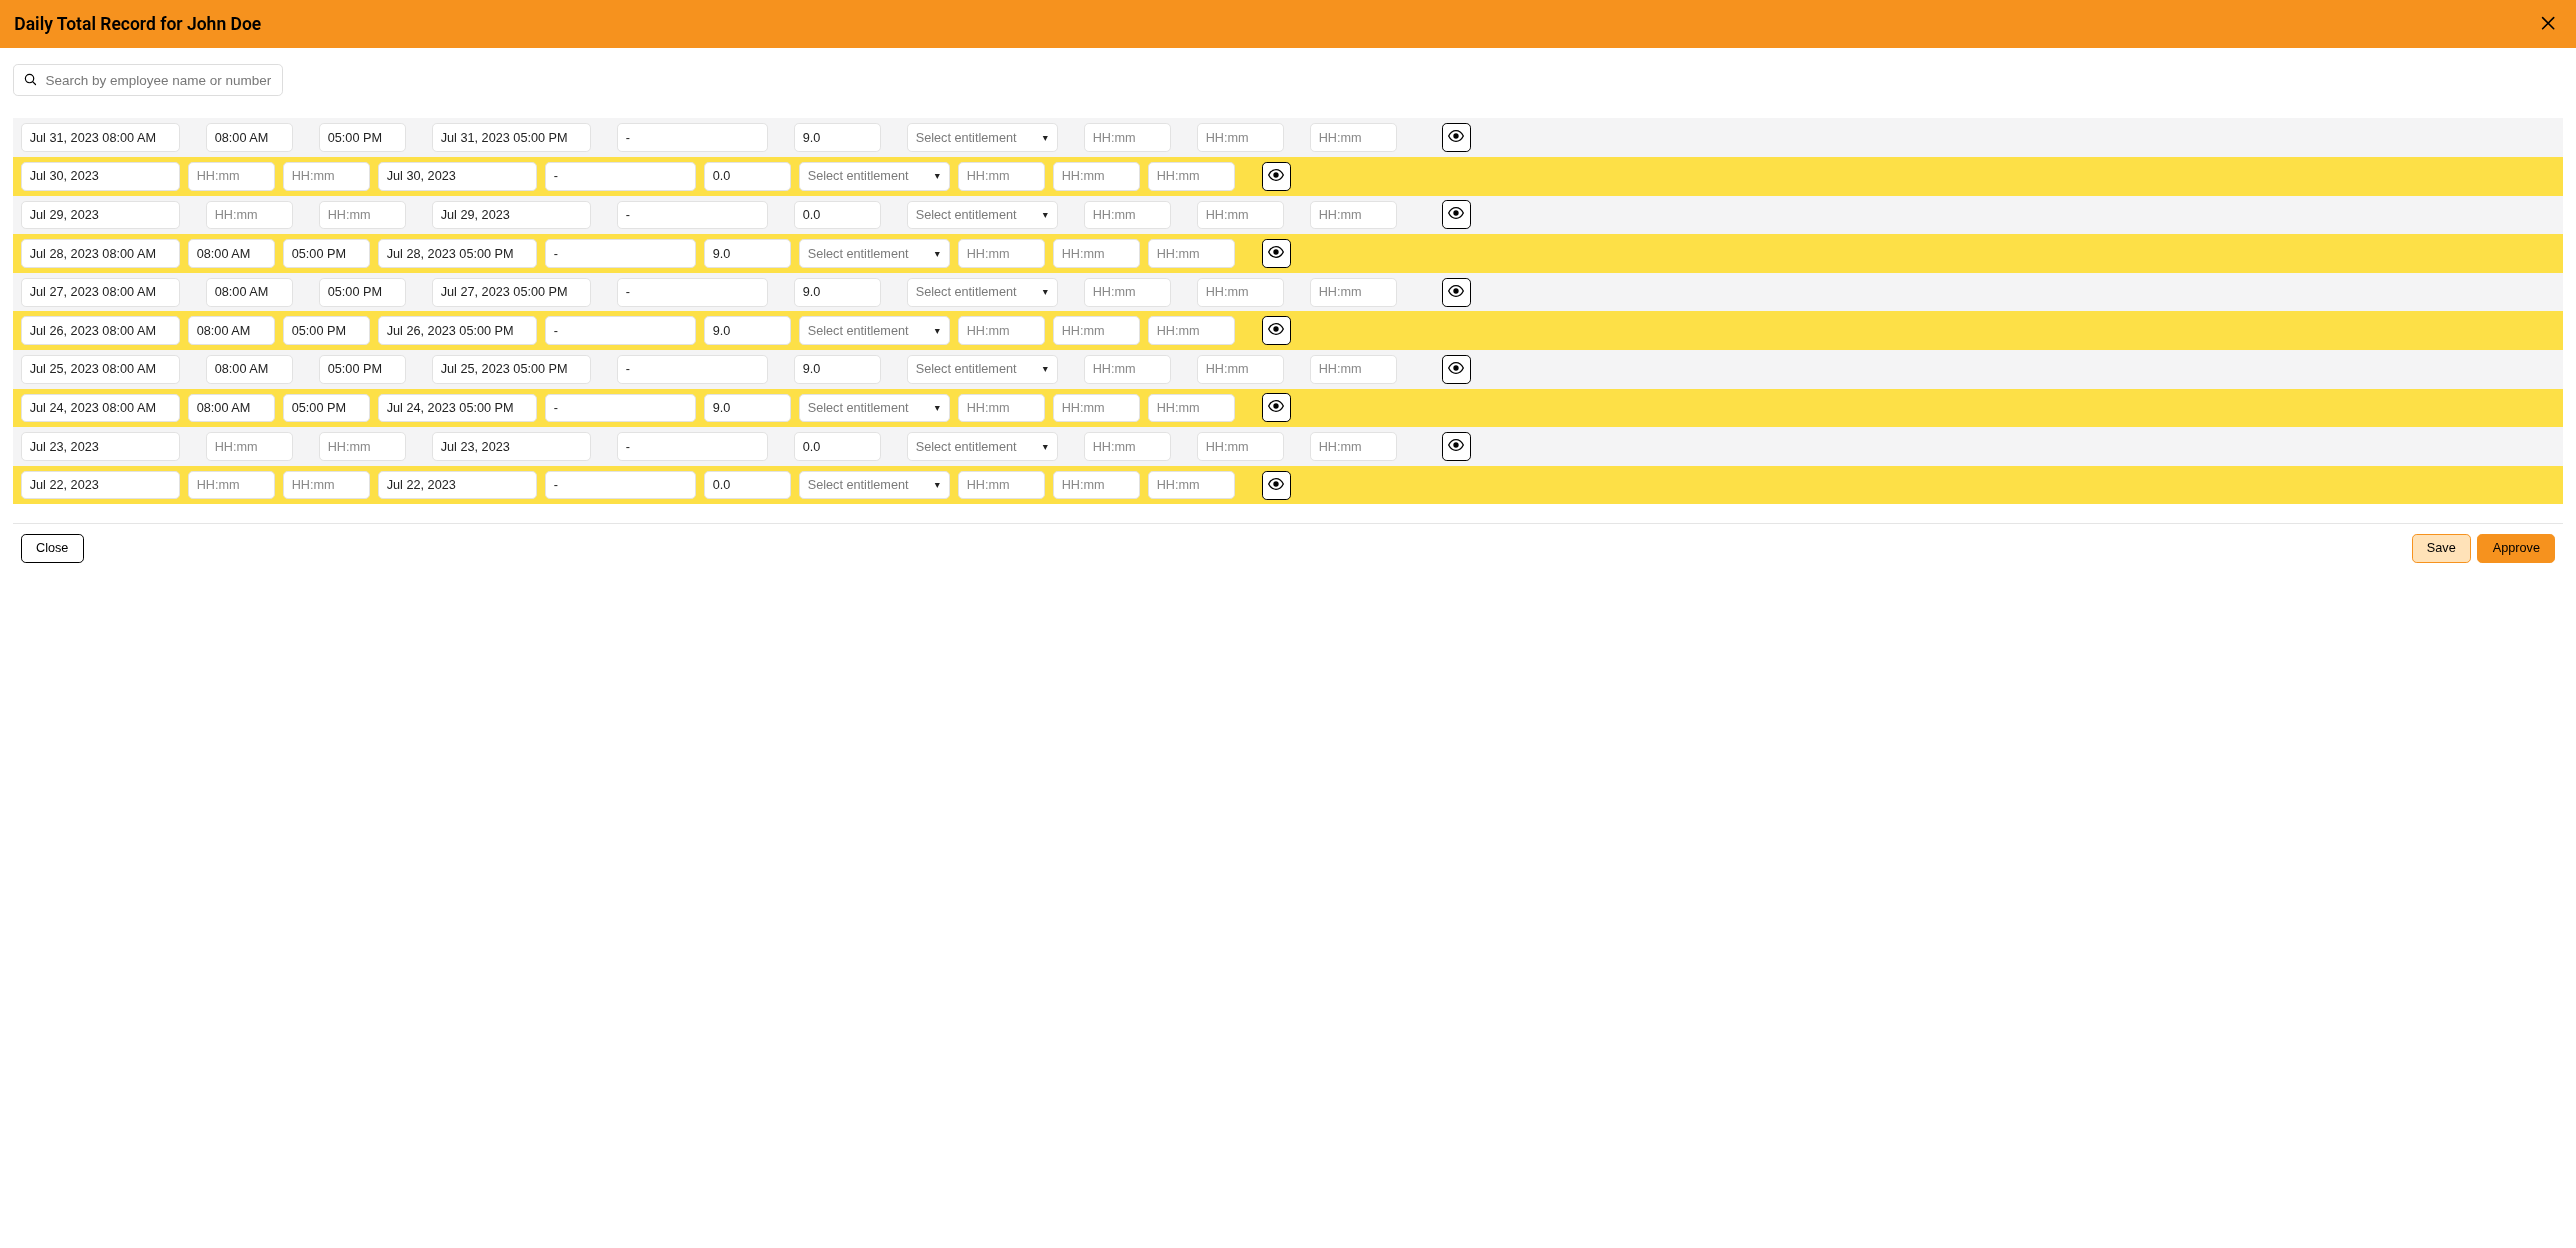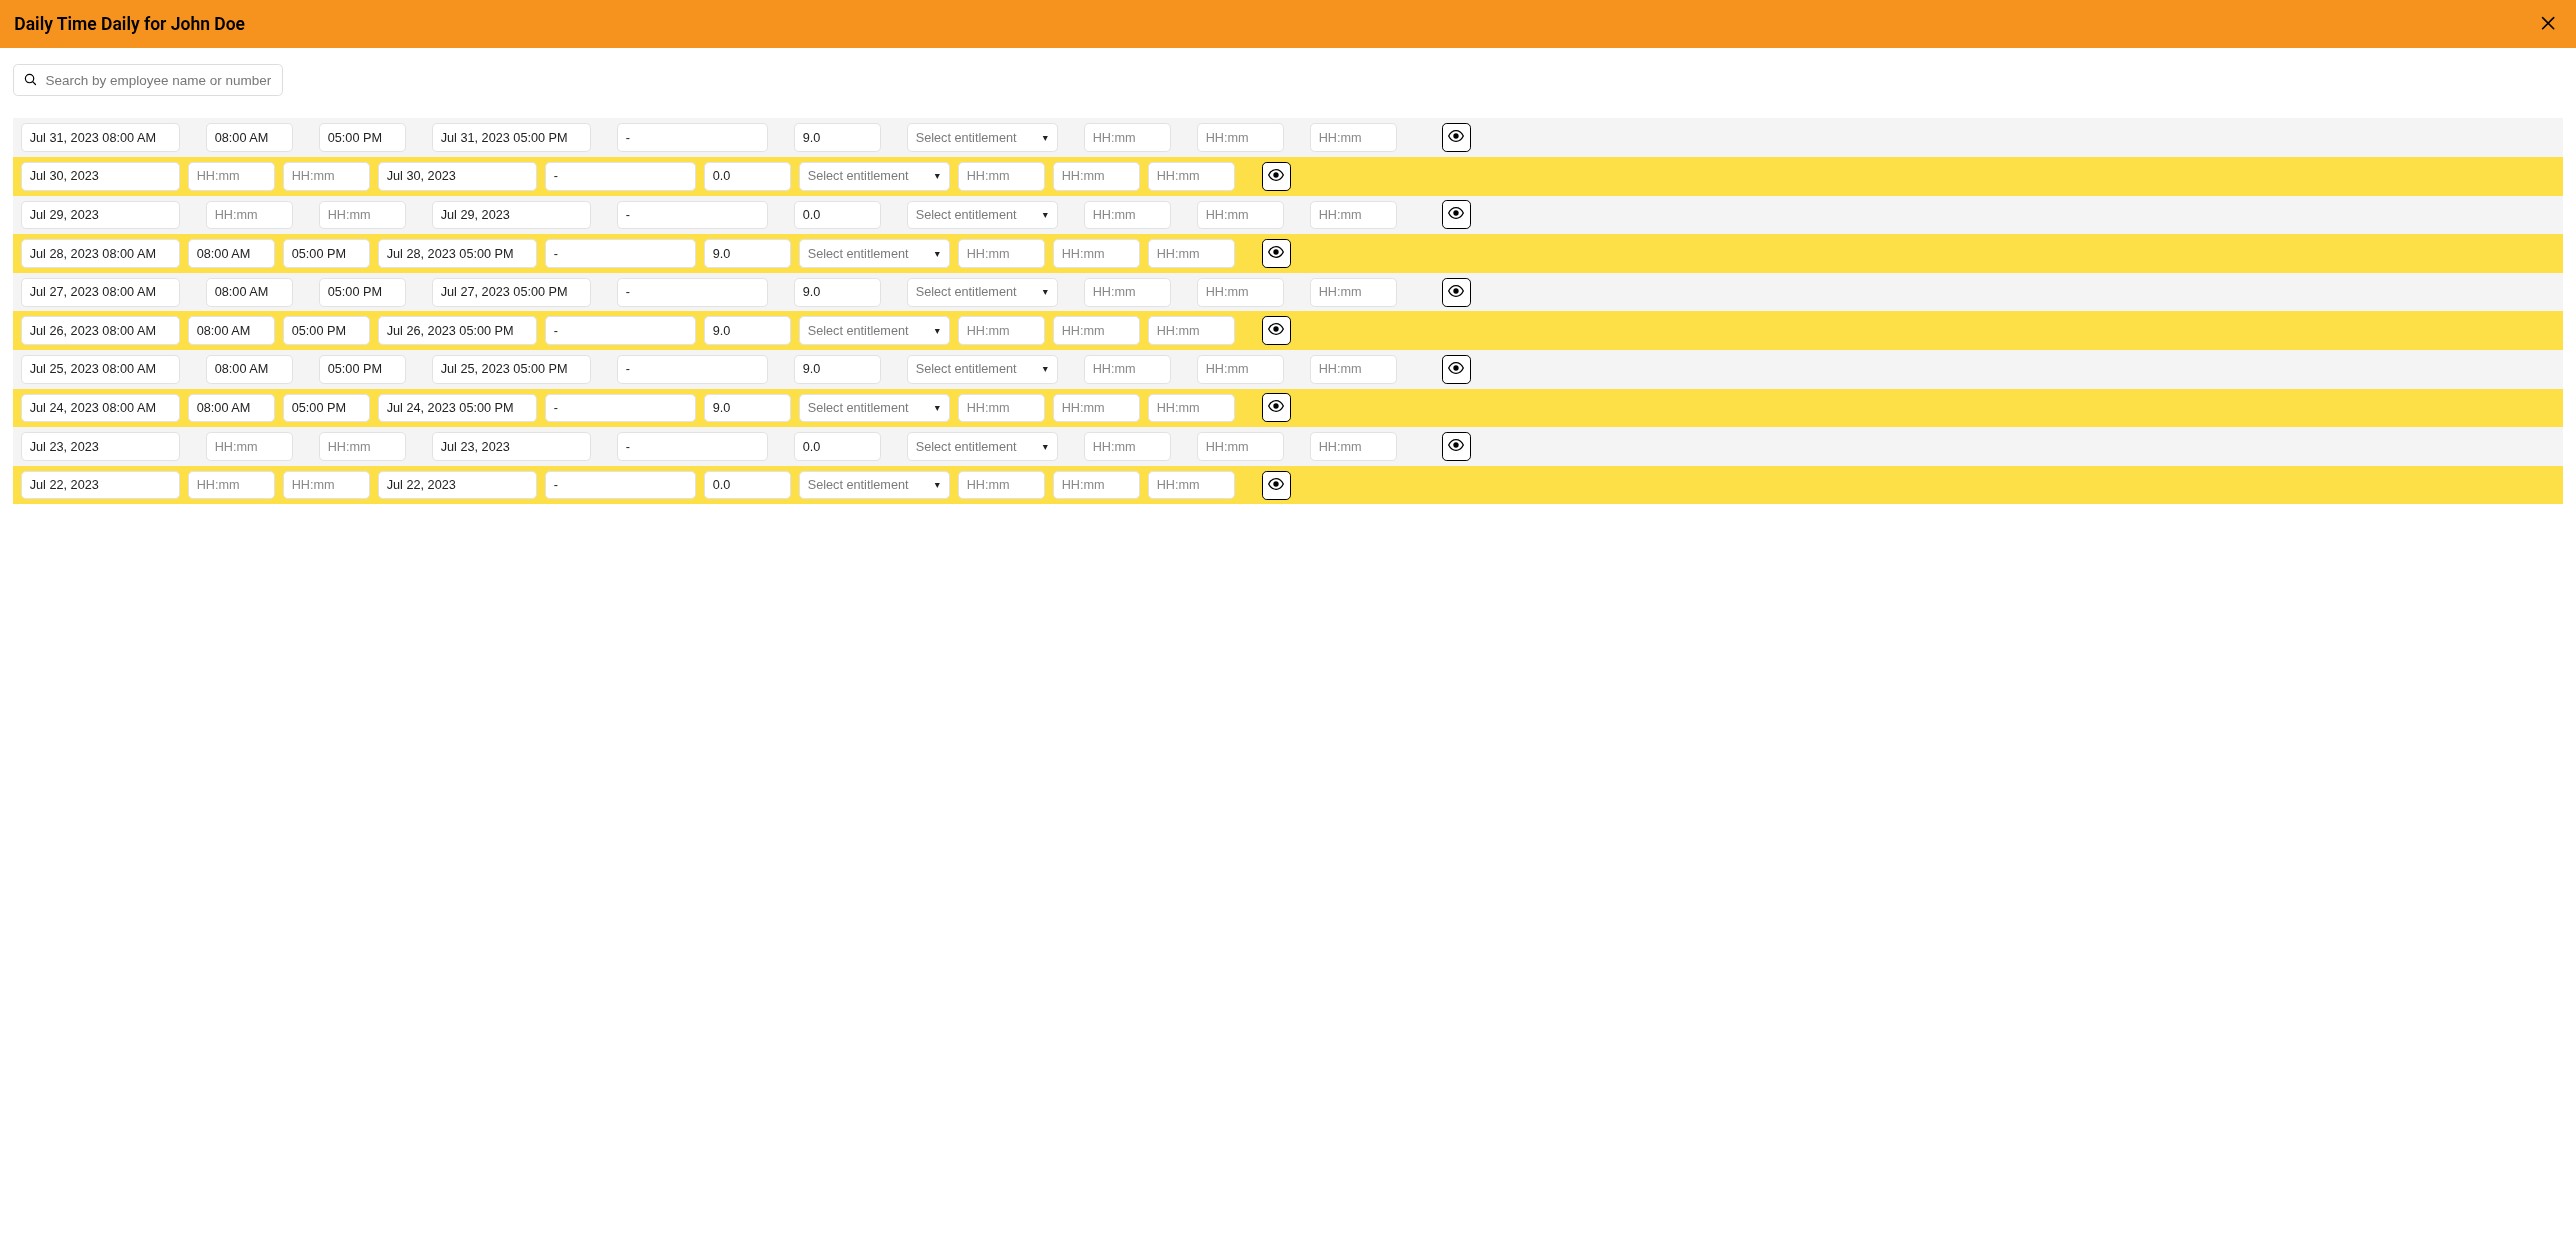--- a/index.html
+++ b/index.html
@@ -143,21 +143,21 @@
   .btn-approve {
     background: #f6921e;
     border: 0.8px solid #f6921e;
     color: #000;
   }
 </style>
 </head>
 <body>
 
 <div class="header">
-  <div class="header-title">Daily Time Daily for John Doe</div>
+  <div class="header-title">Daily Total Record for John Doe</div>
   <div class="close-x">
     <svg width="14.3" height="14.3" viewBox="0 0 18 18" fill="none" stroke="#000" stroke-width="2" stroke-linecap="round">
       <line x1="2" y1="2" x2="16" y2="16"></line>
       <line x1="16" y1="2" x2="2" y2="16"></line>
     </svg>
   </div>
 </div>
 
 <div class="content">
 
@@ -352,15 +352,24 @@
             <span><svg width="16" height="16" viewBox="0 0 24 24" fill="none" stroke="#000" stroke-width="2" stroke-linecap="round" stroke-linejoin="round">
                 <path d="M1 12s4-8 11-8 11 8 11 8-4 8-11 8-11-8-11-8z"></path>
                 <circle cx="12" cy="12" r="3" fill="#000"></circle>
               </svg></span>
           </button>
         </div>
       </div>
 
   </div>
 
+  <div class="footer">
+    <div class="footer-left">
+      <button class="btn">Close</button>
+    </div>
+    <div class="footer-right">
+      <button class="btn btn-save">Save</button>
+      <button class="btn btn-approve">Approve</button>
+    </div>
+  </div>
 
 </div>
 
 
 </body></html>

